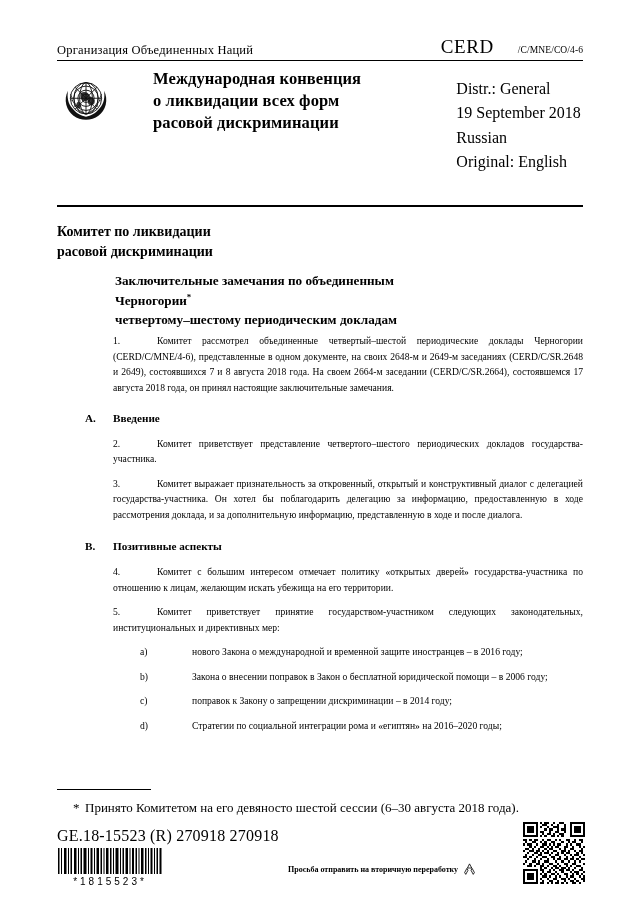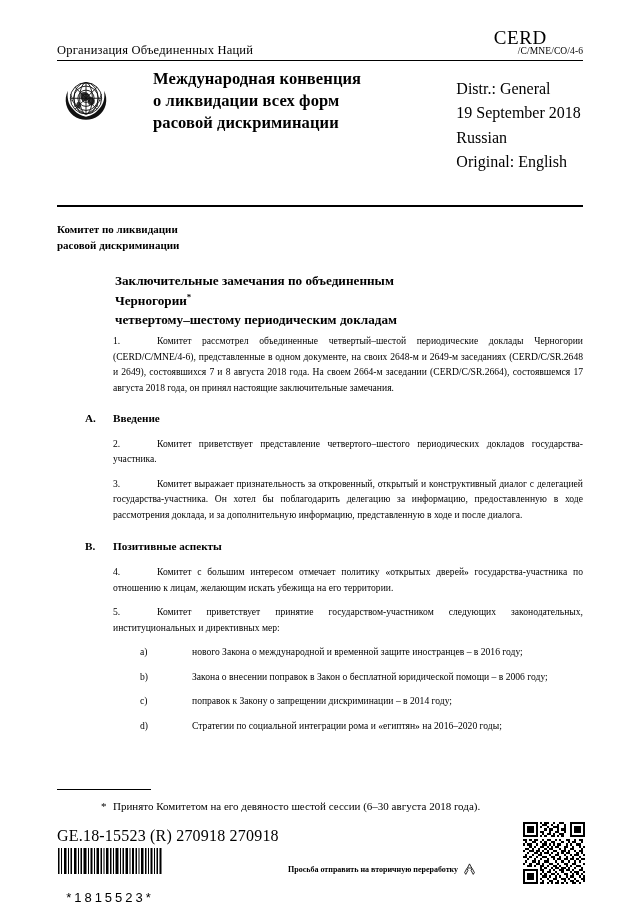--- a/index.html
+++ b/index.html
@@ -38,21 +38,20 @@
   }
   .org-name {
     font-size: 12.5px;
     letter-spacing: 0.2px;
     line-height: 1;
   }
   .symbol-wrap {
     display: flex;
     align-items: baseline;
     white-space: nowrap;
-    flex-direction: column;
   }
   .symbol-main {
     font-size: 19px;
     letter-spacing: 0.6px;
     line-height: 1;
   }
   .symbol-suffix {
     font-size: 9.5px;
     letter-spacing: 0.1px;
     line-height: 1;
@@ -106,21 +105,21 @@
     line-height: 1.52;
     padding-top: 9px;
     width: 140px;
   }
 
   
   .committee {
     position: absolute;
     left: 57px;
     top: 222px;
-    font-size: 11px;
+    font-size: 14px;
     font-weight: bold;
     line-height: 1.42;
   }
 
   .doc-title {
     position: absolute;
     left: 115px;
     top: 272px;
     width: 400px;
     font-size: 13.2px;
@@ -202,23 +201,22 @@
     top: 789px;
     width: 94px;
     height: 1px;
     background: #000;
   }
   .footnote {
     position: absolute;
     left: 85px;
     top: 799px;
     width: 480px;
-    font-size: 11px;
+    font-size: 13px;
     line-height: 1.45;
-    margin-left: 28px;
   }
   .footnote .star {
     display: inline-block;
     width: 12px;
     margin-left: -12px;
   }
 
   
   .ge-line {
     position: absolute;
@@ -234,24 +232,24 @@
     top: 848px;
     width: 106px;
   }
   .barcode-bars {
     display: block;
     width: 106px;
     height: 26px;
   }
   .barcode-digits {
     font-family: "Liberation Sans", sans-serif;
-    font-size: 13px;
+    font-size: 10px;
     letter-spacing: 3.0px;
     text-align: center;
-    margin-top: 16px;
+    margin-top: 2px;
     width: 106px;
   }
 
   .recycle-line {
     position: absolute;
     left: 288px;
     top: 862px;
     display: flex;
     align-items: center;
     font-size: 8px;

